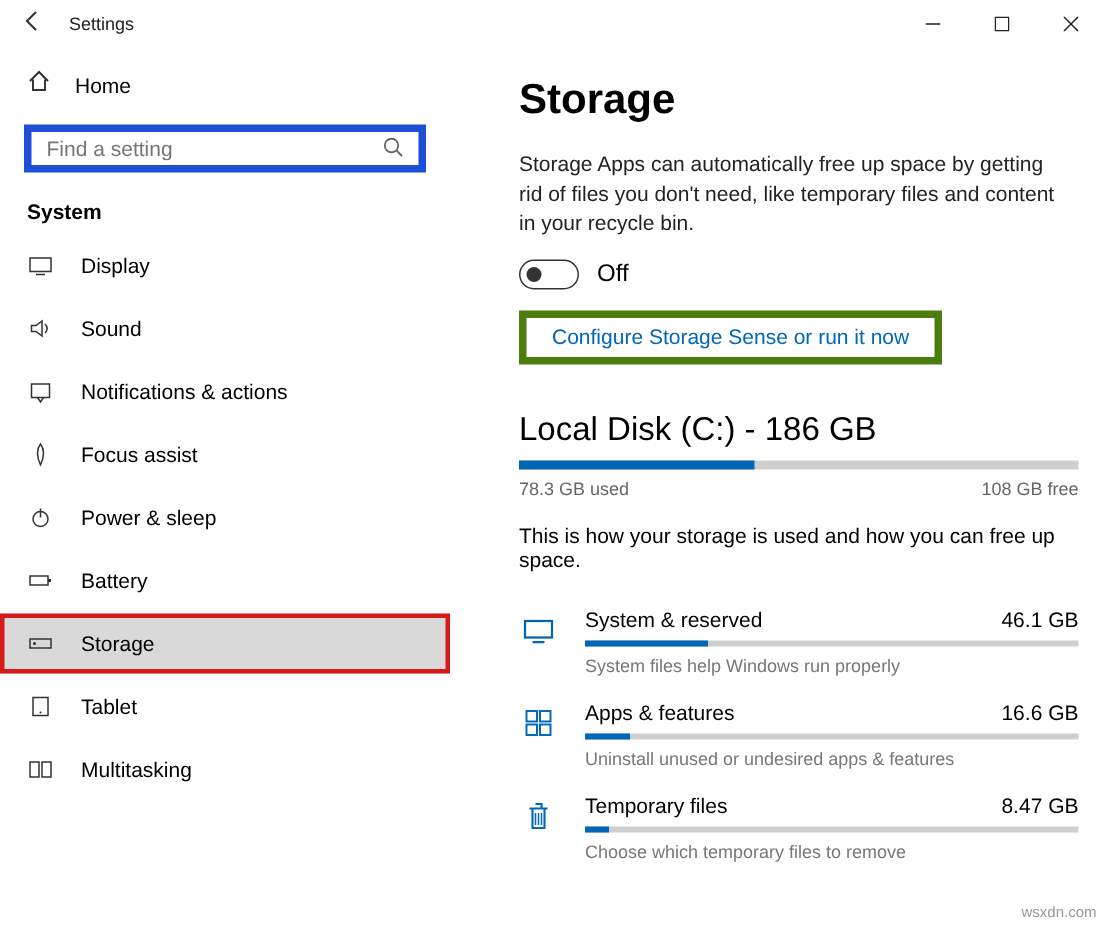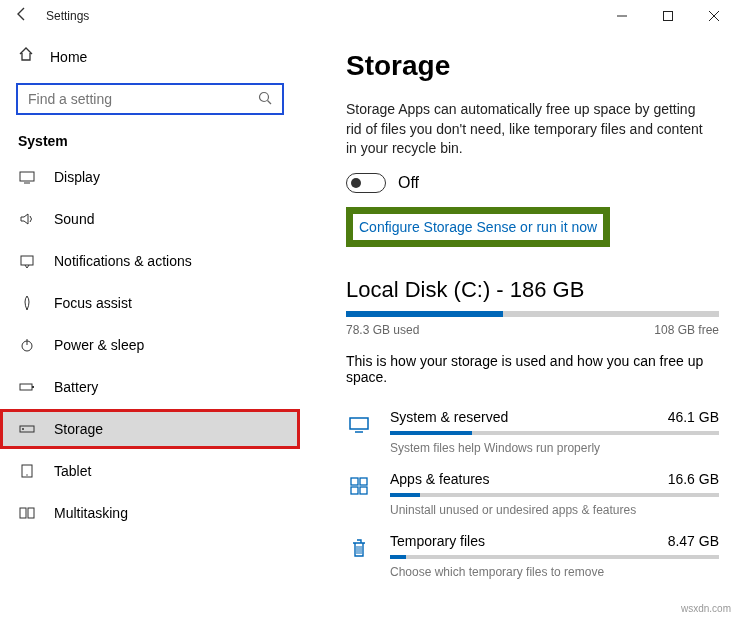--- a/index.html
+++ b/index.html
@@ -7,34 +7,34 @@
   .titlebar { display: flex; align-items: center; height: 32px; }
   .titlebar-left { display: flex; align-items: center; gap: 16px; padding-left: 14px; }
   .titlebar-title { font-size: 12px; color: #222; }
   .titlebar-controls { margin-left: auto; display: flex; }
   .titlebar-btn { width: 46px; height: 32px; display: flex; align-items: center; justify-content: center; font-size: 12px; color: #222; }
   .back-icon svg { width: 16px; height: 16px; }
   .container { display: flex; height: calc(100% - 32px); }
   .sidebar { width: 300px; padding: 4px 0 0 0; }
   .content { flex: 1; padding: 18px 18px 0 46px; overflow: hidden; }
   .home-row { display:flex; align-items:flex-end; gap:16px; padding:10px 0 10px 18px; font-size:14px; }
-  .search-box { margin: 8px 16px 18px 16px; border:2px solid #1d4ed8; height:32px; display:flex; align-items:center; padding:0 10px; justify-content:space-between; color:#666; font-size:14px; }
+  .search-box { margin: 8px 16px 18px 16px; border:5px solid #1d4ed8; height:32px; display:flex; align-items:center; padding:0 10px; justify-content:space-between; color:#666; font-size:14px; }
   .search-input { border:none; outline:none; font-size:14px; width:220px; color:#222; }
   .section-label { font-weight:600; font-size:14px; padding:0 0 6px 18px; }
   .nav-item { display:flex; align-items:center; gap:18px; padding:12px 0 12px 18px; font-size:14px; margin:2px 0;text-align:center; }
   .nav-item.selected { background:#d9d9d9; }
   .nav-item .nav-icon { width:18px; display:flex; justify-content:center; }
   .highlight-box-red { outline:3px solid #d61a1a; outline-offset:-3px; }
   h1.page-title { font-weight:600; font-size:28px; margin-bottom:18px; }
   .desc { font-size:14px; line-height:1.4; color:#222; margin-bottom:14px; max-width:360px; }
   .toggle-row { display:flex; align-items:center; gap:12px; margin-bottom:14px; }
   .toggle { width:40px; height:20px; border:1px solid #333; border-radius:10px; position:relative; }
   .toggle-knob { width:10px; height:10px; background:#333; border-radius:50%; position:absolute; left:4px; top:4px; }
   .link-text { color:#0067b8; font-size:14px; }
-  .configure-highlight { border:7px solid #4d7c0f; padding:4px 6px; display:inline-block; margin-bottom:30px; }
+  .configure-highlight { border:5px solid #4d7c0f; padding:4px 17px; display:inline-block; margin-bottom:30px; }
   .disk-title { font-size:22px; font-weight:400; margin-bottom:8px; }
   .bar-outer { height:6px; background:#cfcfcf; width:100%; position:relative; margin-bottom:6px; }
   .bar-used { height:6px; background:#0067b8; }
   .bar-labels { display:flex; justify-content:space-between; font-size:12px; color:#666; margin-bottom:16px; }
   .usage-desc { font-size:14px; margin-bottom:16px; max-width:370px; }
   .cat-row { display:flex; align-items:flex-start; gap:18px; padding:8px 0; }
   .cat-icon { width:26px; height:26px; display:flex; align-items:center; justify-content:center; color:#0067b8; margin-top:2px; }
   .cat-body { flex:1; }
   .cat-top { display:flex; justify-content:space-between; font-size:14px; margin-bottom:6px; }
   .cat-bar { height:4px; background:#cfcfcf; margin-bottom:6px; }

